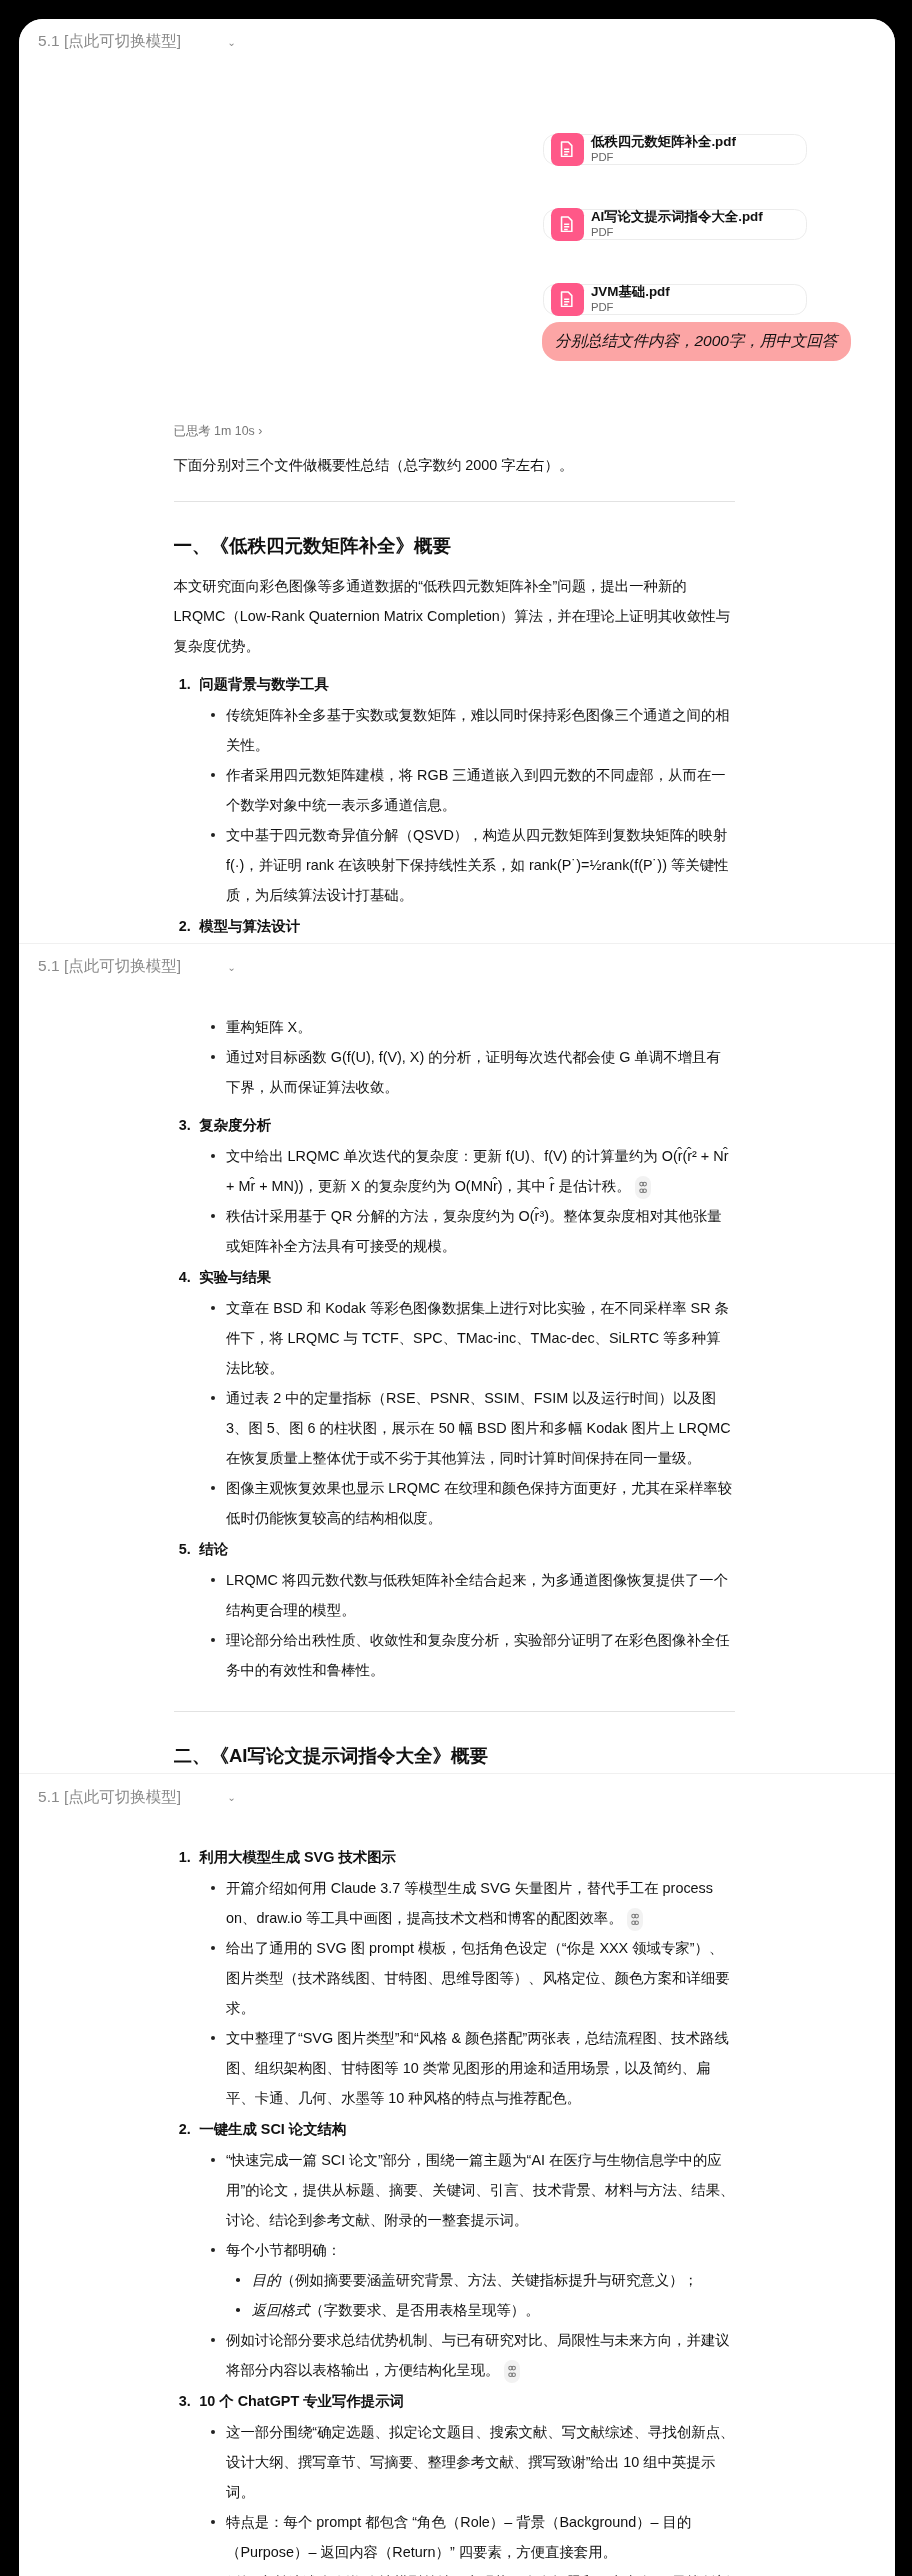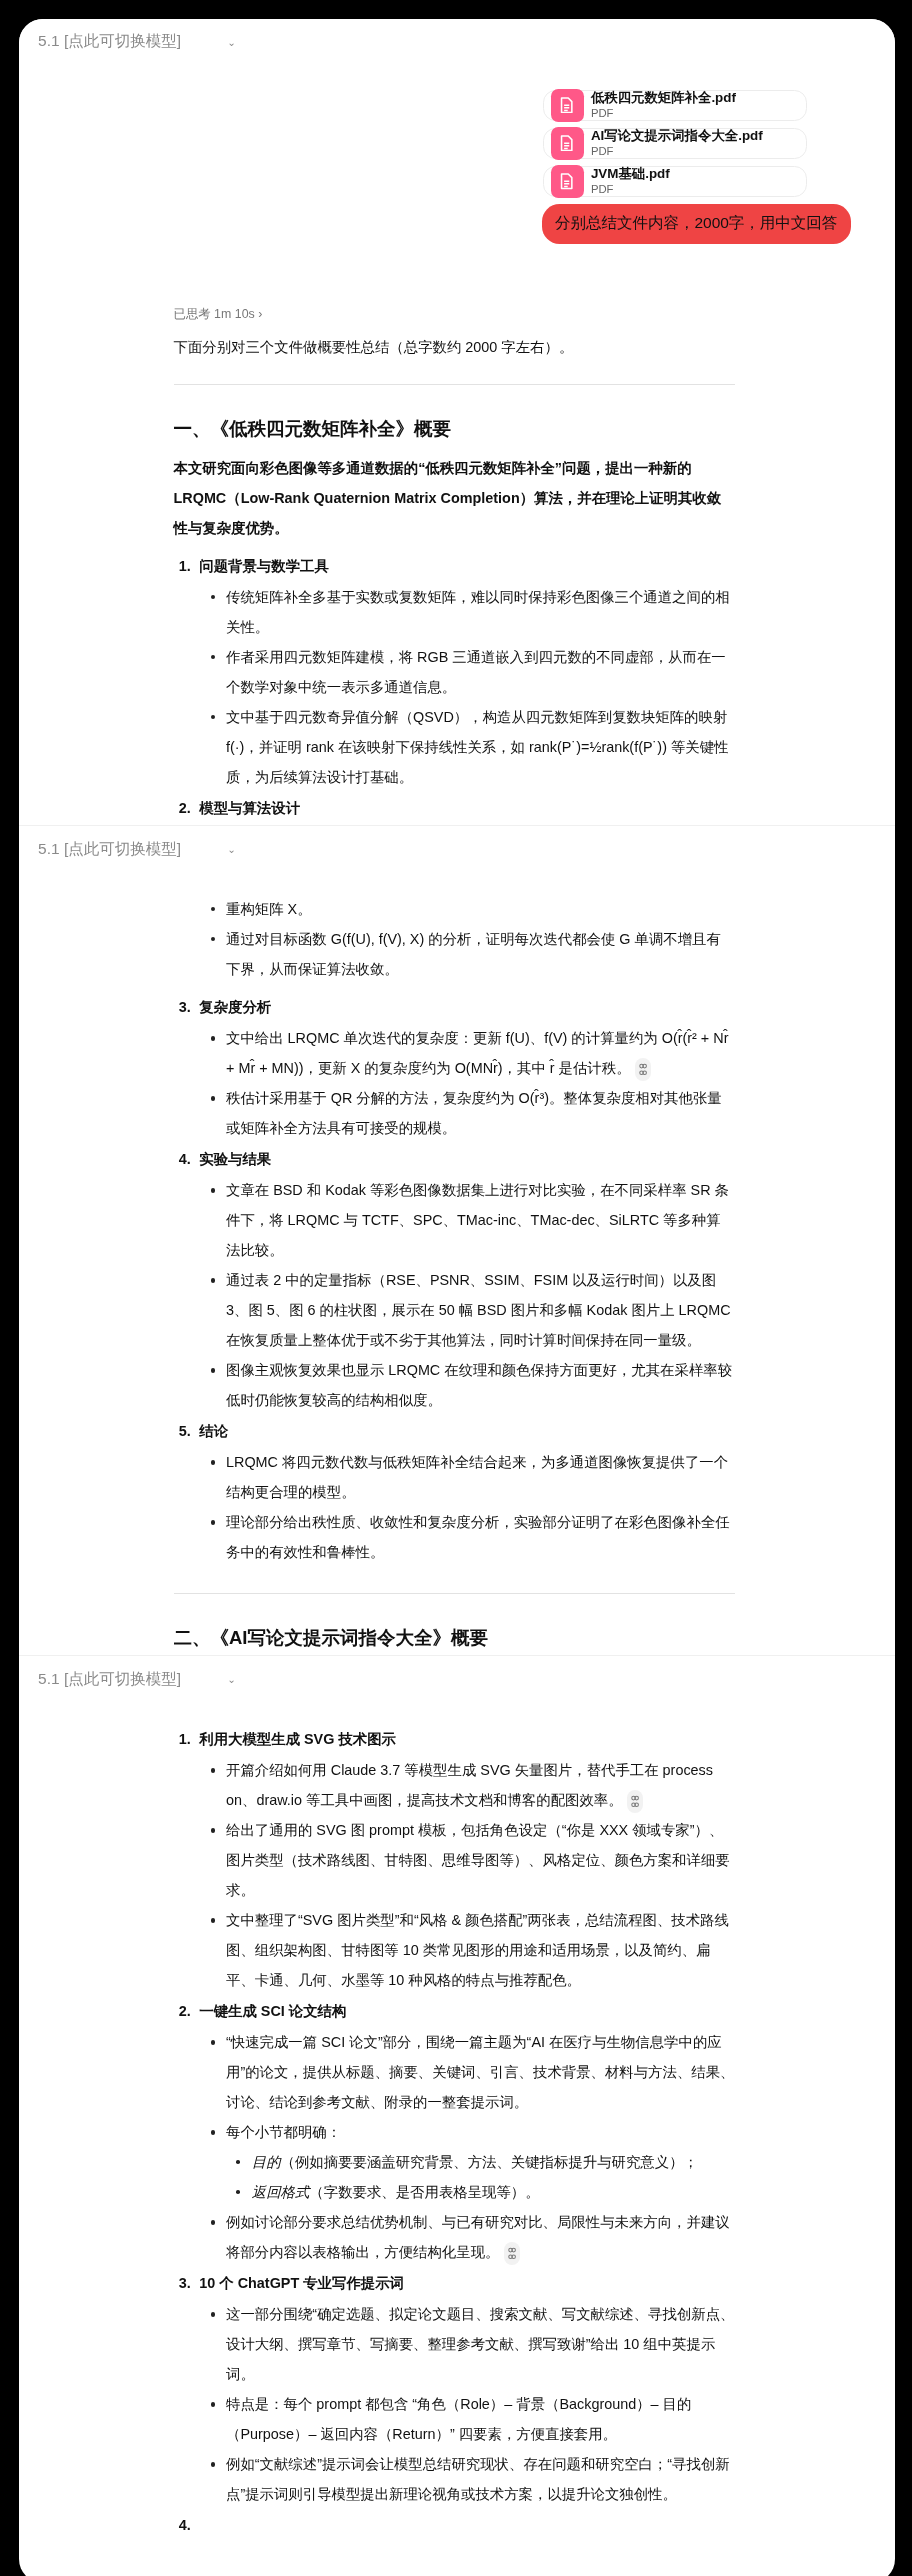--- a/index.html
+++ b/index.html
@@ -32,42 +32,42 @@
   }
   .model-switch .chev { margin-left: 4.1px; font-size: 10.3px; color: #8a8a8a; }
   .band-head { height: 46px; }
 
   .col { margin-left: 155px; width: 561px; margin-top: 22px; }
   .file-wrap { margin-left: 524px; width: 264px; padding-top: 25px; }
   .file-card {
     display: flex; align-items: center;
     height: 31px; margin-bottom: 7.2px;
     border: 1px solid #ececec; border-radius: 12.4px;
-    padding: 0 7.2px; background: #fff;
+    padding: 0 7.2px; background: #fff; margin-top: 44px;
   }
   .file-icon {
     width: 33px; height: 33px; border-radius: 7.2px;
     background: #ff5888; display: flex; align-items: center; justify-content: center;
     flex: 0 0 33px;
   }
   .file-meta { margin-left: 7.2px; }
   .file-name { font-size: 13.4px; font-weight: bold; color: #111; line-height: 17.5px; }
   .file-type { font-size: 11.3px; color: #666; line-height: 15.5px; }
   .user-bubble {
     margin-left: 523px; display: inline-block;
-    background: #ef4444; border-radius: 17.5px;
-    padding: 9.3px 13.4px; font-size: 15.5px; color: #111;
+    background: #fca5a5; border-radius: 17.5px;
+    padding: 9.3px 13.4px; font-size: 15.5px; color: #111; font-style: italic;
   }
   .thought {
     margin-top: 62px; font-size: 12.4px; color: #777; cursor: pointer;
   }
   .lead { margin-top: 14.4px; font-size: 14.4px; line-height: 20.6px; }
   hr.sep { border: none; border-top: 1px solid #e2e2e2; margin: 26px 0 31px 0; }
   h2.sec { font-size: 18.5px; font-weight: bold; margin-bottom: 12.4px; }
-  p.body { font-size: 14.4px; line-height: 30px; font-weight: bold; }
+  p.body { font-size: 14.4px; line-height: 30px; }
   ol.main { list-style: none; margin-top: 8.2px; }
   ol.main > li { margin-bottom: 1px; }
   .oh { font-size: 14.4px; font-weight: bold; line-height: 31px; padding-left: 5.2px; }
   .oh .num { display: inline-block; width: 20.6px; }
   ul.bul { list-style: none; margin-left: 37px; }
   ul.bul > li {
     position: relative; font-size: 14.4px; line-height: 30px; padding-left: 15.5px;
   }
   ul.bul > li::before {
     content: ""; position: absolute; left: 0; top: 13px;

